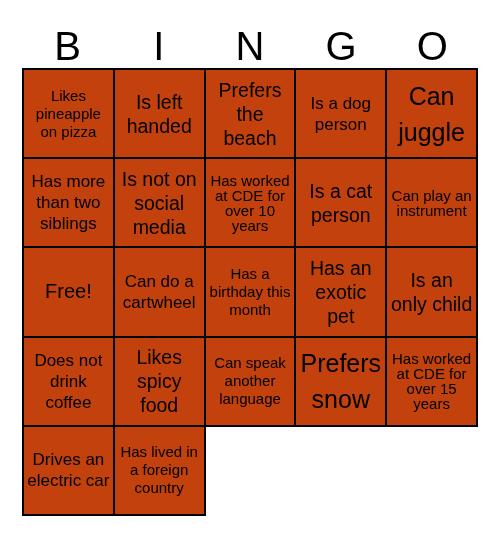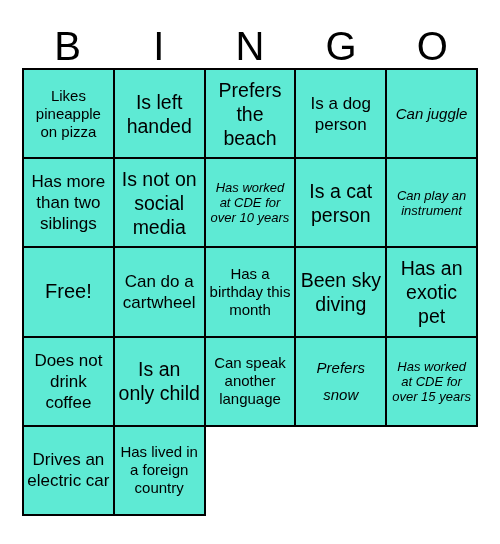--- a/index.html
+++ b/index.html
@@ -56,33 +56,33 @@
   .cell {
     box-sizing: border-box;
     border-right: 2px solid #000000;
     border-bottom: 2px solid #000000;
     display: flex;
     align-items: center;
     justify-content: center;
     text-align: center;
     padding: 2px 3px;
     overflow: hidden;
-    background: #5eead4;
+    background: #c2410c;
   }
   .cell span {
     display: block;
     width: 100%;
     color: #000000;
   }
   
-  .fs-xs span { font-size: 13px; line-height: 15px; font-style: italic; }
+  .fs-xs span { font-size: 15px; line-height: 15px; }
   .fs-s  span { font-size: 15px;   line-height: 18px; }
   .fs-m  span { font-size: 17px;   line-height: 21px; }
   .fs-l  span { font-size: 19.5px; line-height: 24px; }
-  .fs-xl span { font-size: 15px; line-height: 27px; font-style: italic; }
+  .fs-xl span { font-size: 25px; line-height: 36px; }
   .fs-xxl span { font-size: 20px;  line-height: 33px; }
 </style>
 </head>
 <body>
 
 <div class="card">
 
   <div class="header-row">
     <div class="header-cell">B</div>
     <div class="header-cell">I</div>
@@ -125,30 +125,30 @@
       <div class="cell fs-xxl">
         <span>Free!</span>
       </div>
       <div class="cell fs-m">
         <span>Can do a cartwheel</span>
       </div>
       <div class="cell fs-s">
         <span>Has a birthday this month</span>
       </div>
       <div class="cell fs-l">
-        <span>Been sky diving</span>
+        <span>Has an exotic pet</span>
       </div>
       <div class="cell fs-l">
-        <span>Has an exotic pet</span>
+        <span>Is an only child</span>
       </div>
       <div class="cell fs-m">
         <span>Does not drink coffee</span>
       </div>
       <div class="cell fs-l">
-        <span>Is an only child</span>
+        <span>Likes spicy food</span>
       </div>
       <div class="cell fs-s">
         <span>Can speak another language</span>
       </div>
       <div class="cell fs-xl">
         <span>Prefers snow</span>
       </div>
       <div class="cell fs-xs">
         <span>Has worked at CDE for over 15 years</span>
       </div>

